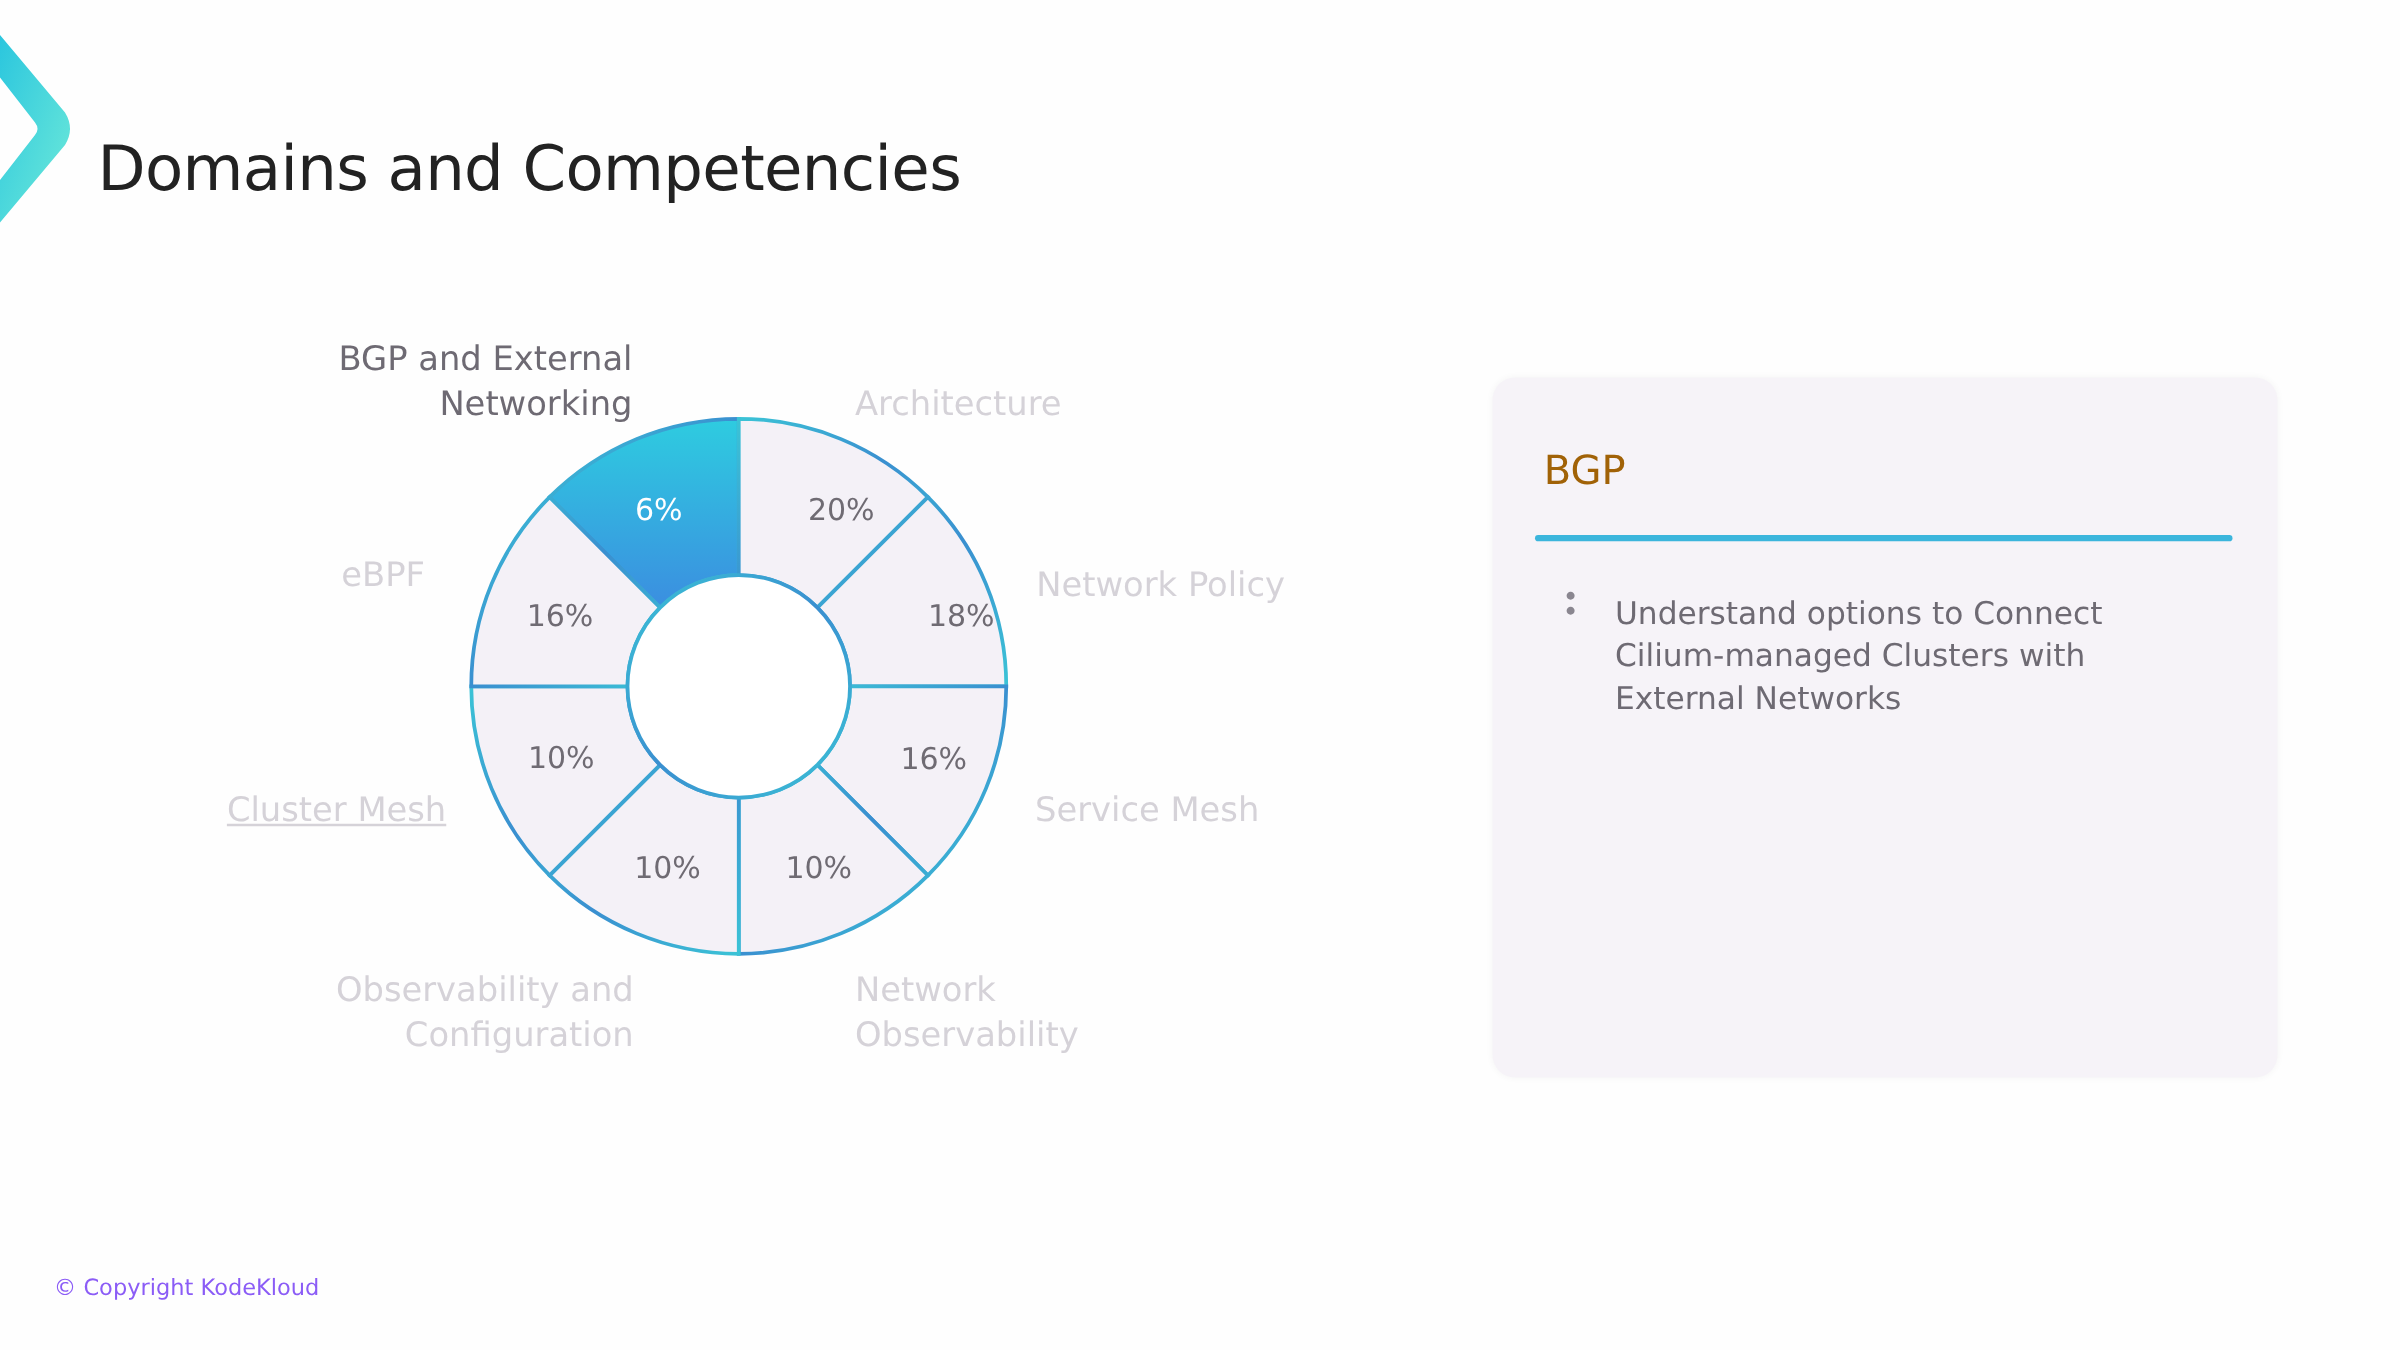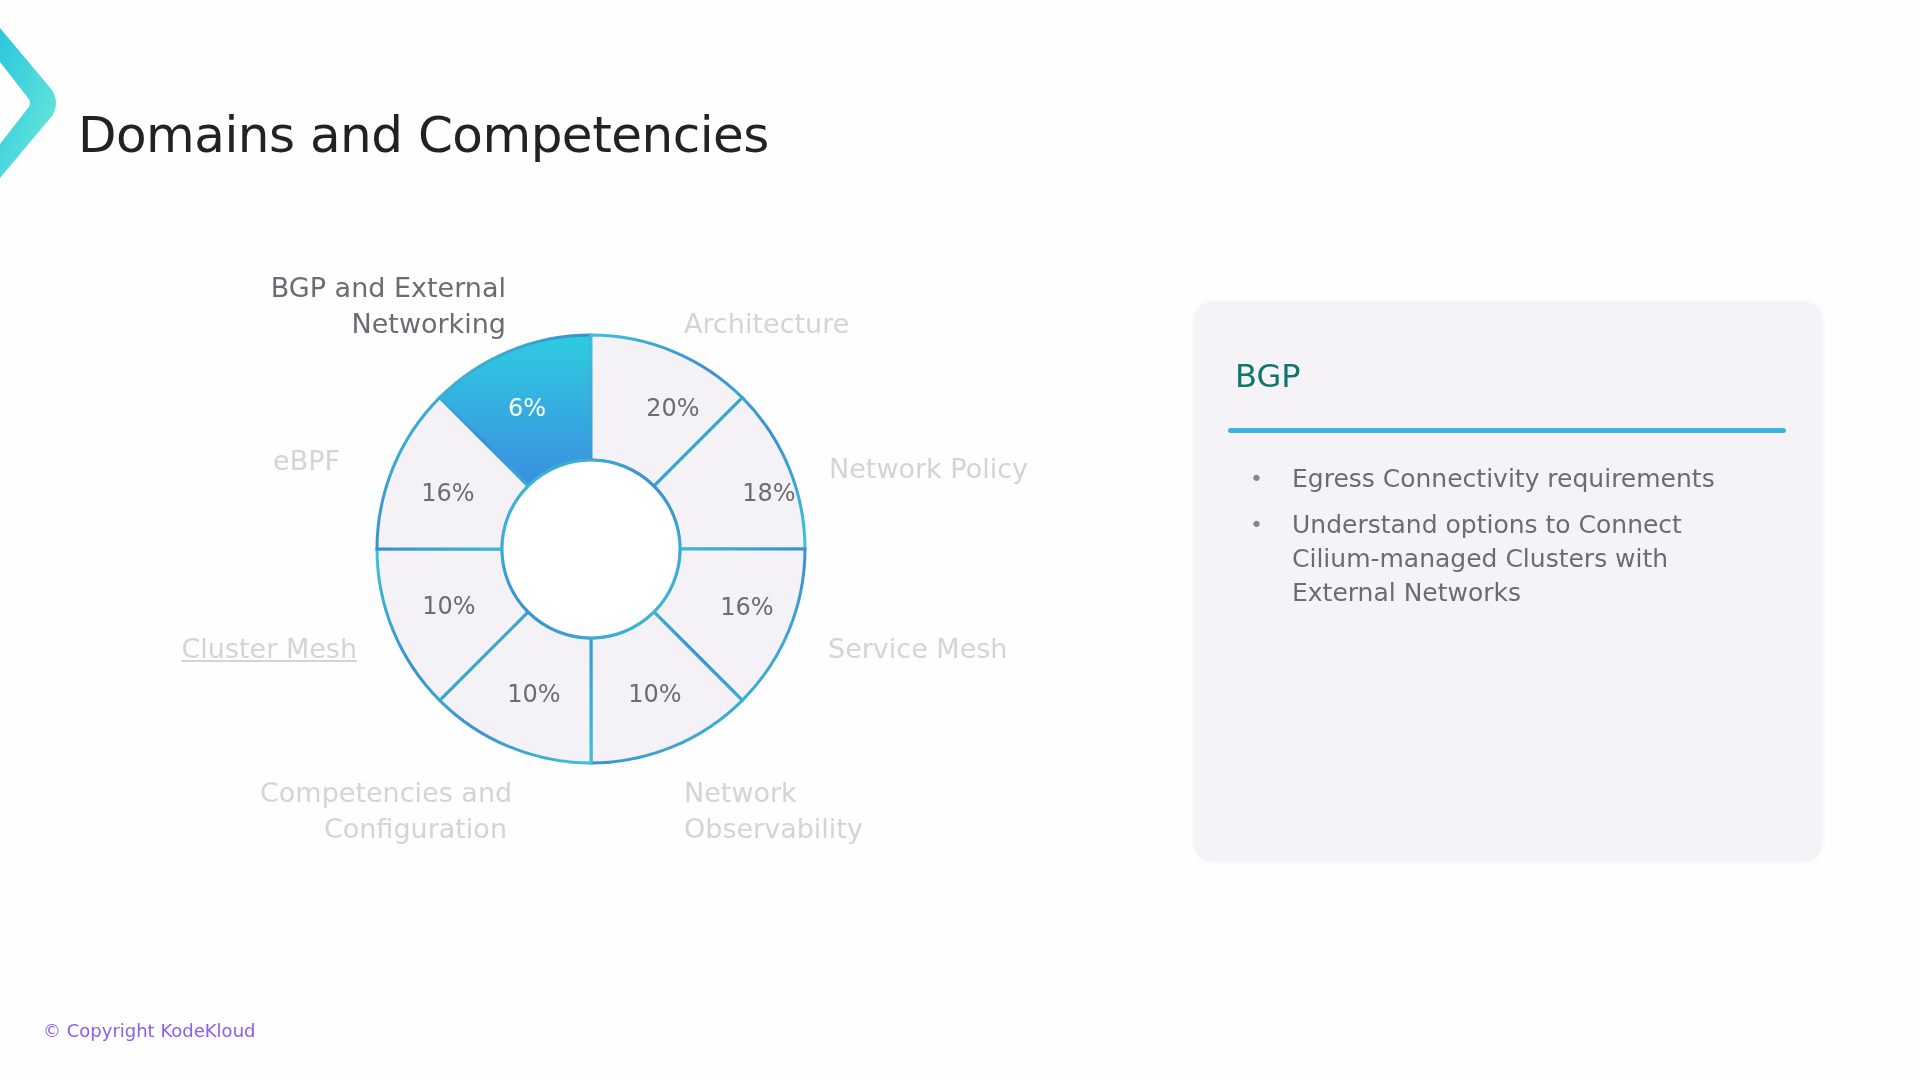--- a/index.html
+++ b/index.html
@@ -25,21 +25,21 @@
     position: absolute; font-size: 24px; color: #6f6b73; transform: translate(-50%, -50%);
     white-space: nowrap;
   }
   .pct.active { color: #ffffff; }
   .card {
     position: absolute; left: 1194px; top: 302px; width: 628px; height: 560px;
     background: #f6f3f8; border-radius: 18px;
     box-shadow: 0 0 6px rgba(0,0,0,0.04);
   }
   .card-title {
-    position: absolute; left: 41px; top: 55px; font-size: 32px; color: #0f766e;
+    position: absolute; left: 41px; top: 55px; font-size: 32px; color: #a16207;
   }
   .card-rule {
     position: absolute; left: 34px; top: 126px; width: 558px; height: 5px;
     background: #3bb5dc; border-radius: 3px;
   }
   .card-list { position: absolute; left: 56px; top: 160px; width: 520px; margin: 0; padding: 0; list-style: none; }
   .card-list li {
     position: relative; padding-left: 42px; font-size: 25px; line-height: 34px;
     color: #6e6a73; margin-bottom: 12px;
   }
@@ -99,21 +99,21 @@
   <div>Network Policy</div>
 </div>
 <div class="seg-label" style="left:828px; top:631px;">
   <div>Service Mesh</div>
 </div>
 <div class="seg-label" style="left:684px; top:775px;">
   <div>Network</div>
   <div>Observability</div>
 </div>
 <div class="seg-label right" style="left:260px; top:775px; width:247px;">
-  <div>Competencies and</div>
+  <div>Observability and</div>
   <div>Configuration</div>
 </div>
 <div class="seg-label right" style="left:120px; top:631px; width:237px;text-decoration:underline;">
   <div>Cluster Mesh</div>
 </div>
 <div class="seg-label right" style="left:200px; top:443px; width:140px;">
   <div>eBPF</div>
 </div>
 
 <div class="pct active" style="left:527px; top:408px;">6%</div>
@@ -124,21 +124,20 @@
 <div class="pct" style="left:534px; top:694px;">10%</div>
 <div class="pct" style="left:449px; top:606px;">10%</div>
 <div class="pct" style="left:448px; top:493px;">16%</div>
 
 <div class="card">
   <div class="card-title">BGP</div>
   <div class="card-rule"></div>
   <ul class="card-list">
     <li>
       <span class="bullet">•</span>
-      <span>Egress Connectivity requirements</span>
     </li>
     <li>
       <span class="bullet">•</span>
       <span>Understand options to Connect Cilium-managed Clusters with External Networks</span>
     </li>
   </ul>
 </div>
 
 <div class="copyright">© Copyright KodeKloud</div>
 

